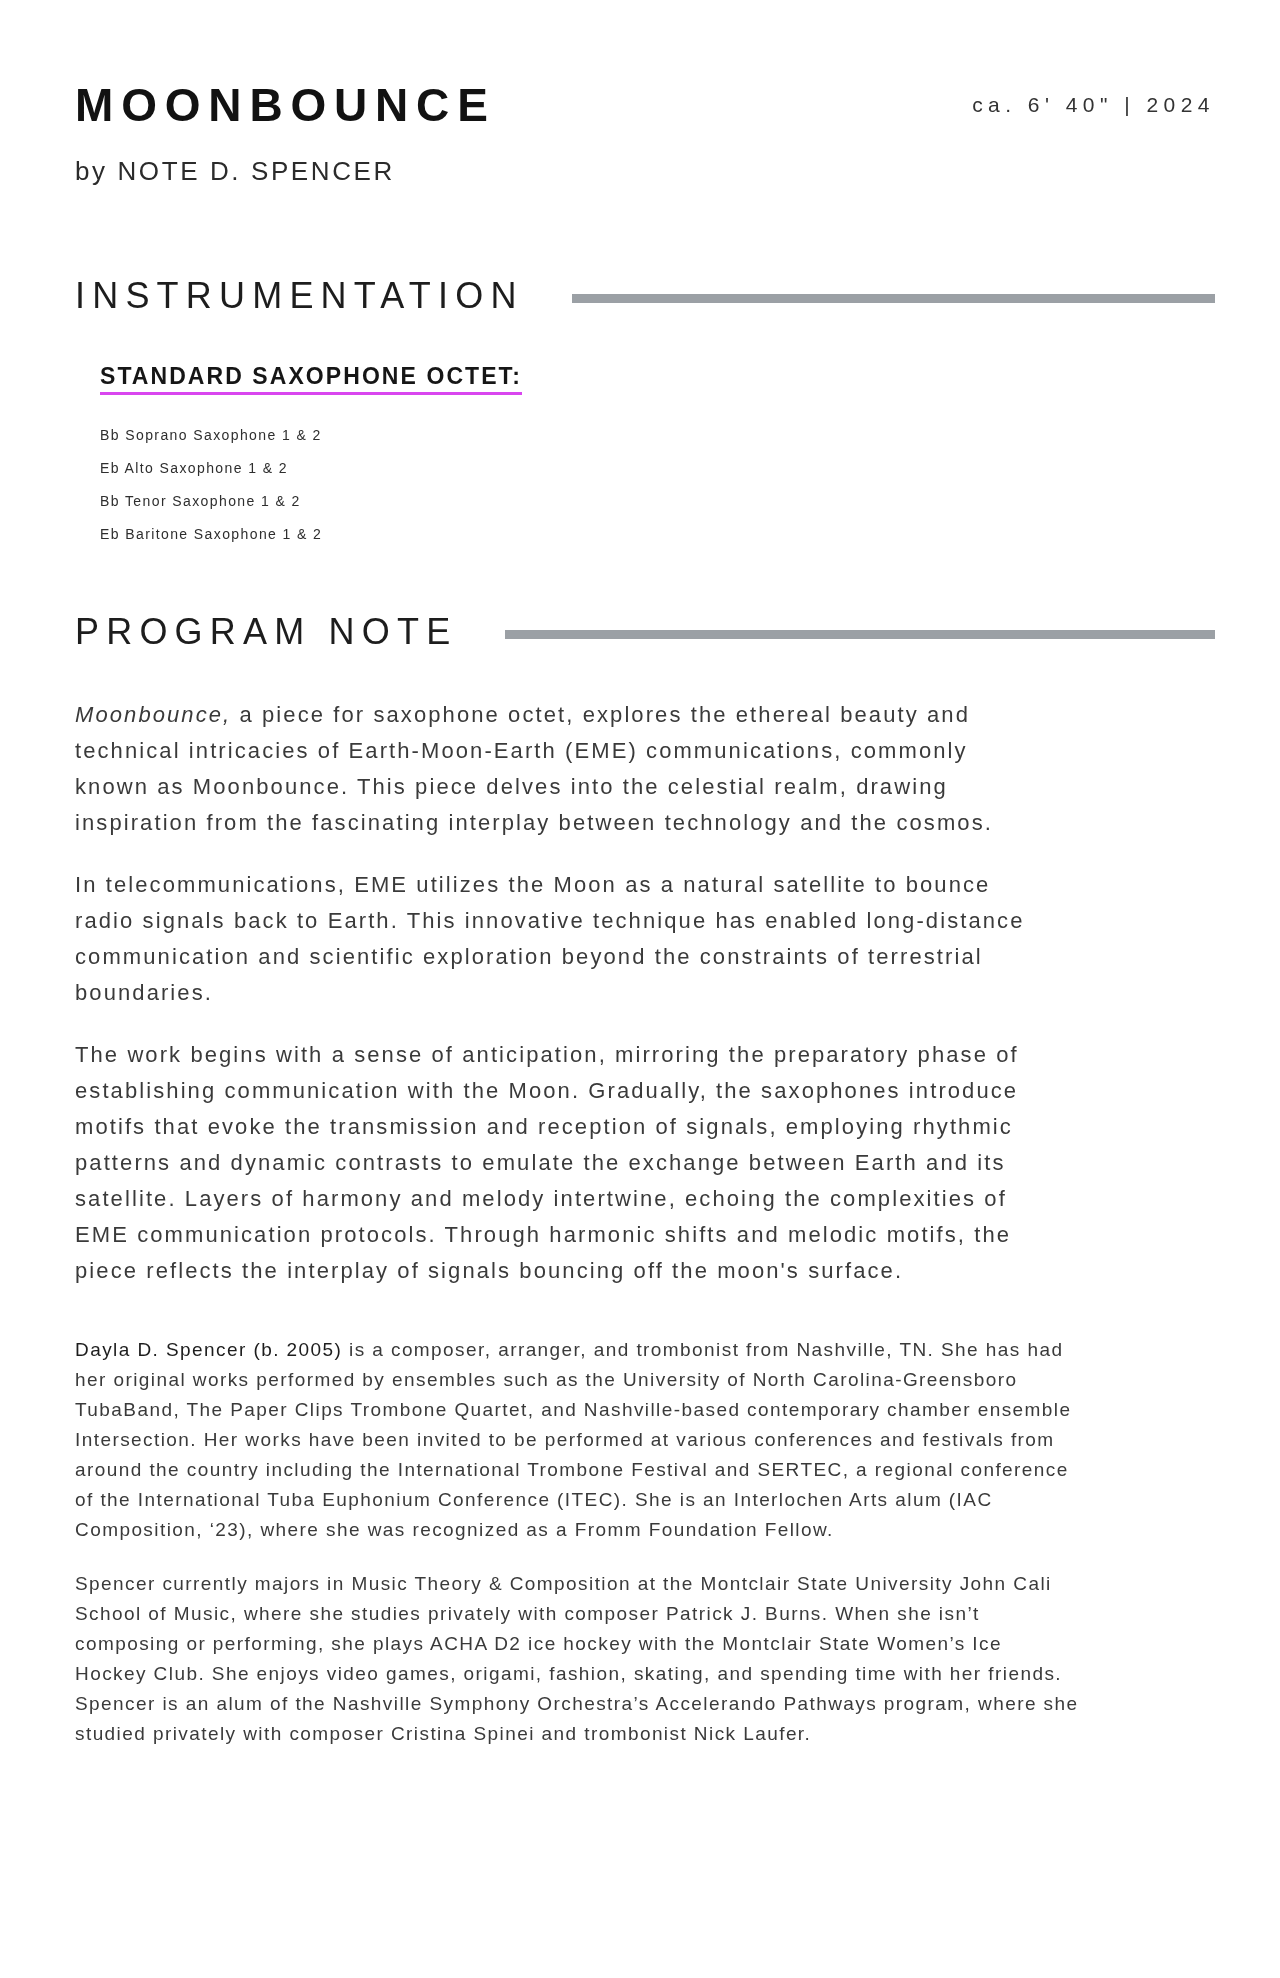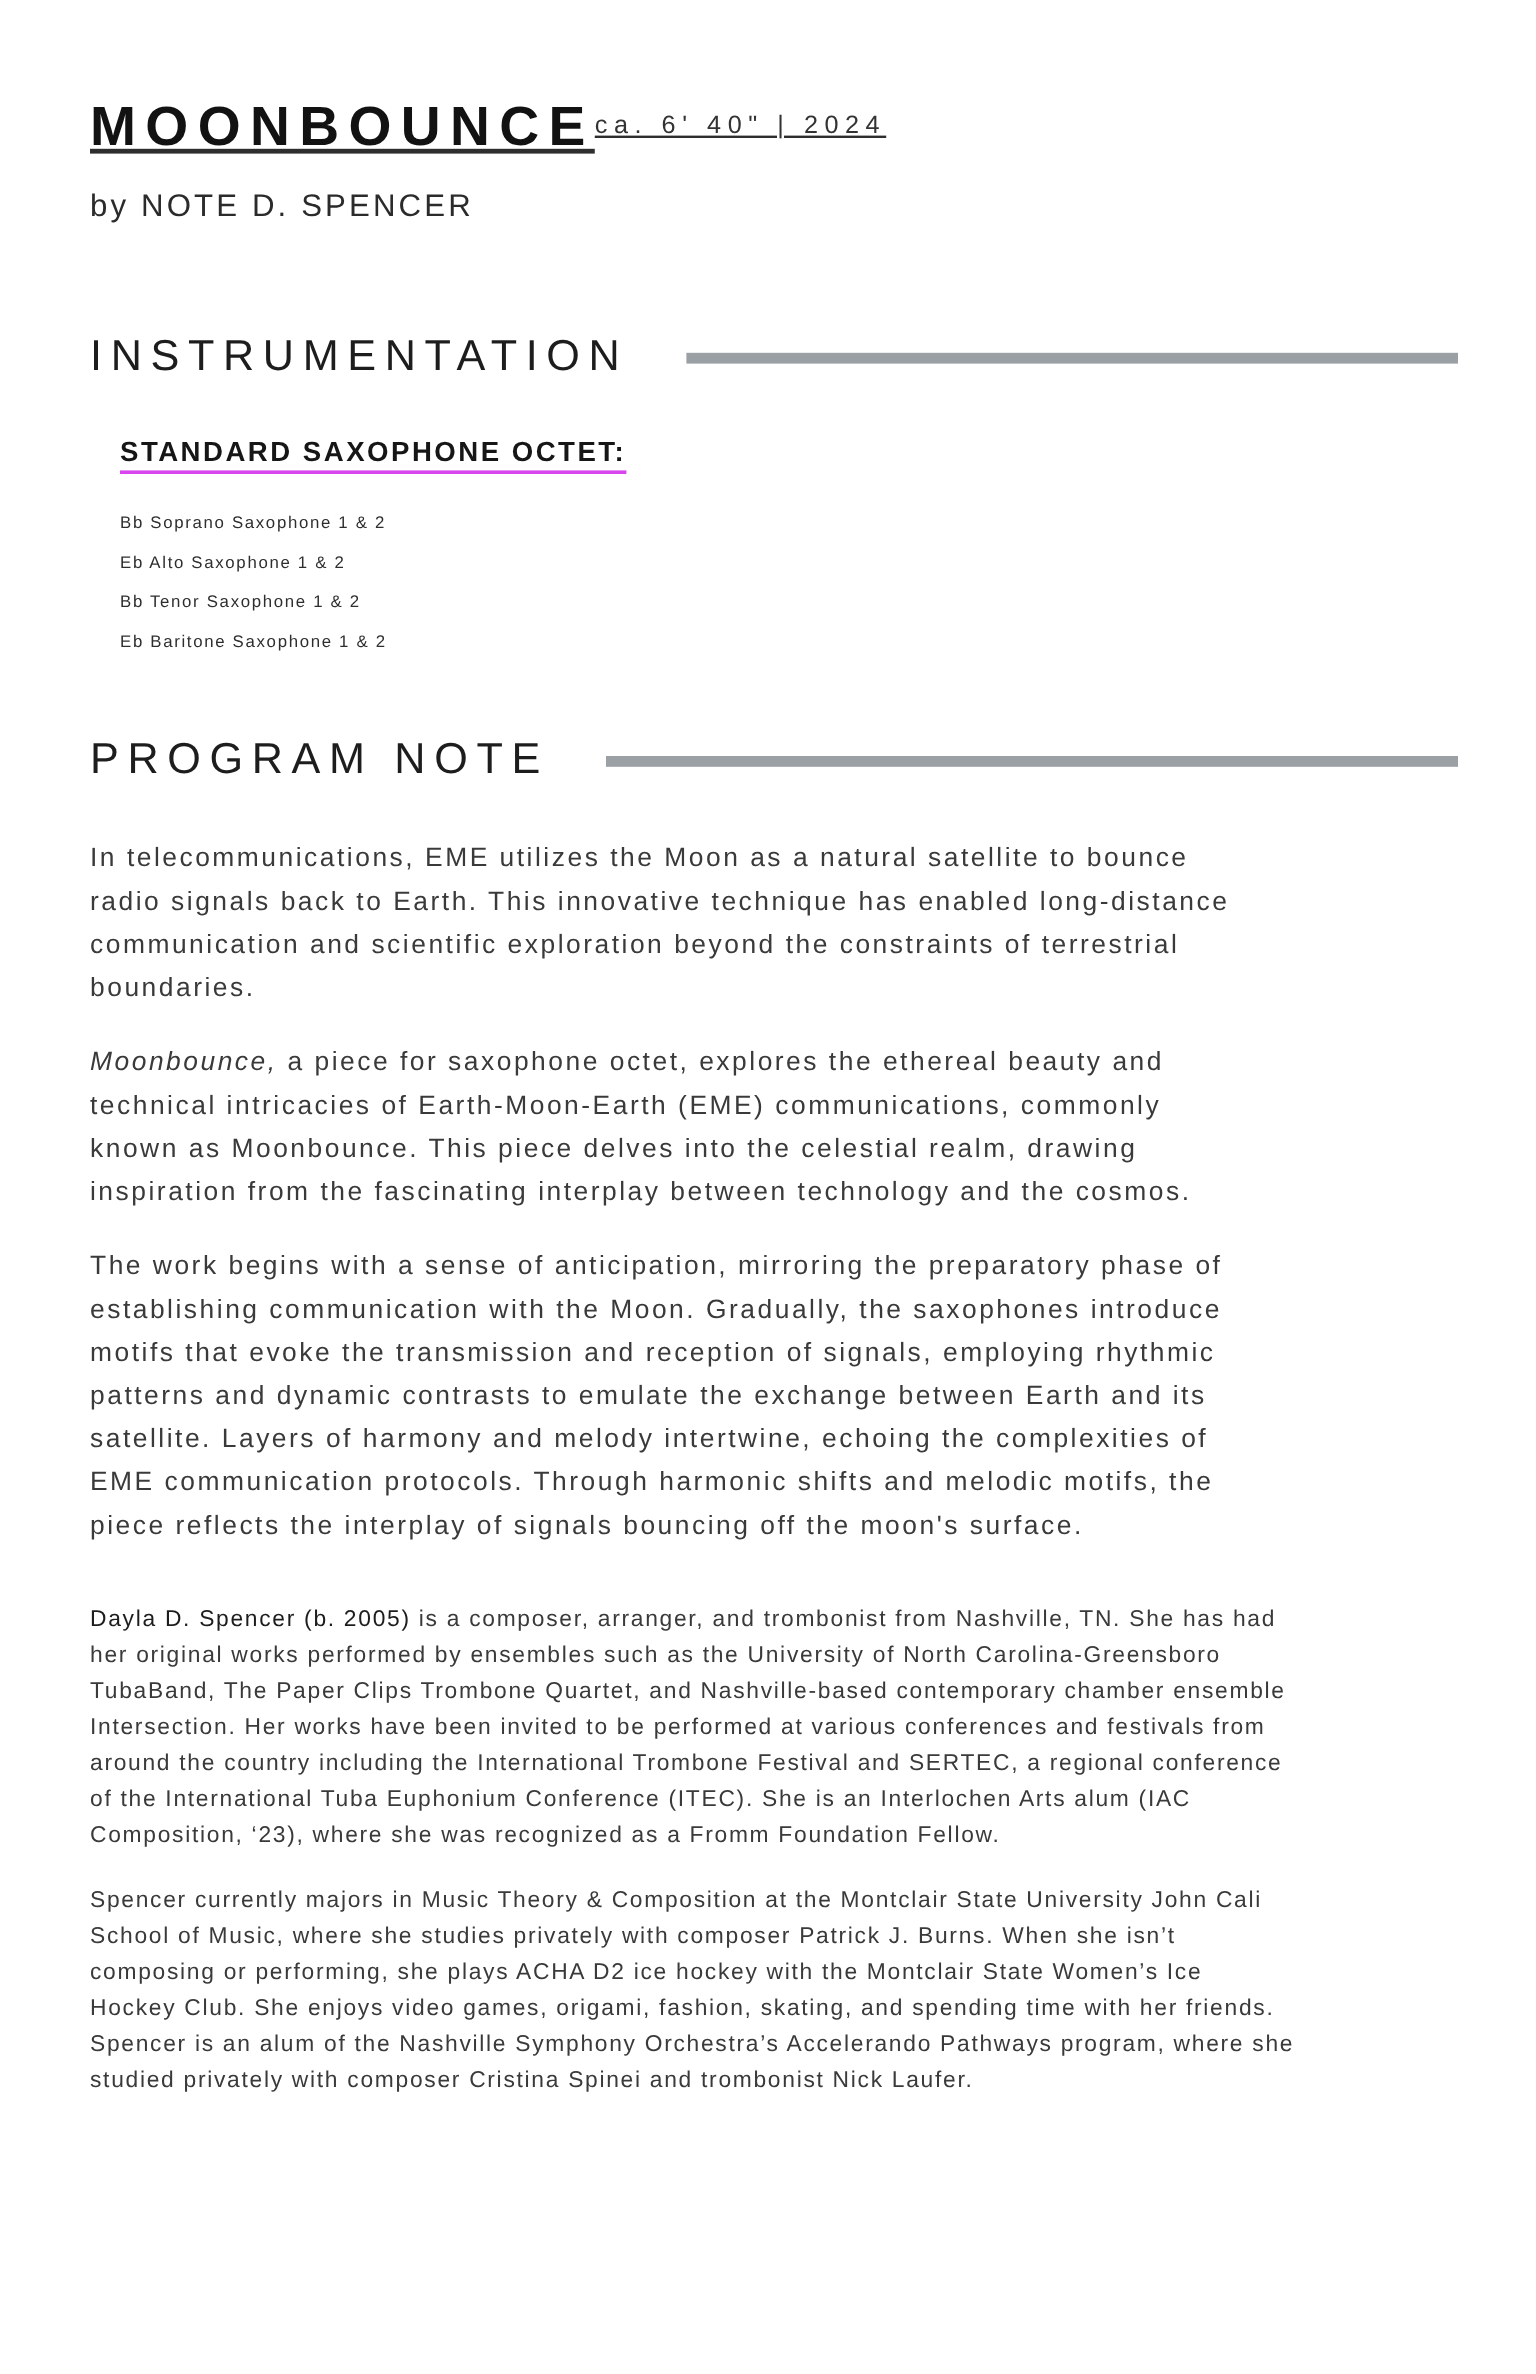--- a/index.html
+++ b/index.html
@@ -11,22 +11,21 @@
     background: #ffffff;
     font-family: "Liberation Sans", sans-serif;
     color: #2e2e2e;
     padding: 78px 65px 0 75px;
     overflow: hidden;
   }
   
   .title-row {
     display: flex;
     align-items: center;
-    justify-content: flex-start;
-    text-decoration: underline;
+    justify-content: space-between;
   }
   .doc-title {
     font-size: 46px;
     font-weight: 800;
     letter-spacing: 0.17em;
     color: #121212;
     white-space: nowrap;
   }
   .doc-duration {
     font-size: 21px;
@@ -141,28 +140,28 @@
       <li>Eb Baritone Saxophone 1 &amp; 2</li>
     </ul>
   </section>
 
   <section>
     <div class="section-header sec-program">
       <span class="heading">PROGRAM NOTE</span>
       <span class="rule"></span>
     </div>
     <div class="program-body">
+      <p class="para"><span class="lead-italic">Moonbounce,</span><span> a piece for saxophone octet, explores the ethereal beauty and
+technical intricacies of Earth-Moon-Earth (EME) communications, commonly
+known as Moonbounce. This piece delves into the celestial realm, drawing
+inspiration from the fascinating interplay between technology and the cosmos.</span></p>
       <p class="para">In telecommunications, EME utilizes the Moon as a natural satellite to bounce
 radio signals back to Earth. This innovative technique has enabled long-distance
 communication and scientific exploration beyond the constraints of terrestrial
 boundaries.</p>
-      <p class="para"><span class="lead-italic">Moonbounce,</span><span> a piece for saxophone octet, explores the ethereal beauty and
-technical intricacies of Earth-Moon-Earth (EME) communications, commonly
-known as Moonbounce. This piece delves into the celestial realm, drawing
-inspiration from the fascinating interplay between technology and the cosmos.</span></p>
       <p class="para">The work begins with a sense of anticipation, mirroring the preparatory phase of
 establishing communication with the Moon. Gradually, the saxophones introduce
 motifs that evoke the transmission and reception of signals, employing rhythmic
 patterns and dynamic contrasts to emulate the exchange between Earth and its
 satellite. Layers of harmony and melody intertwine, echoing the complexities of
 EME communication protocols. Through harmonic shifts and melodic motifs, the
 piece reflects the interplay of signals bouncing off the moon's surface.</p>
     </div>
   </section>
 

